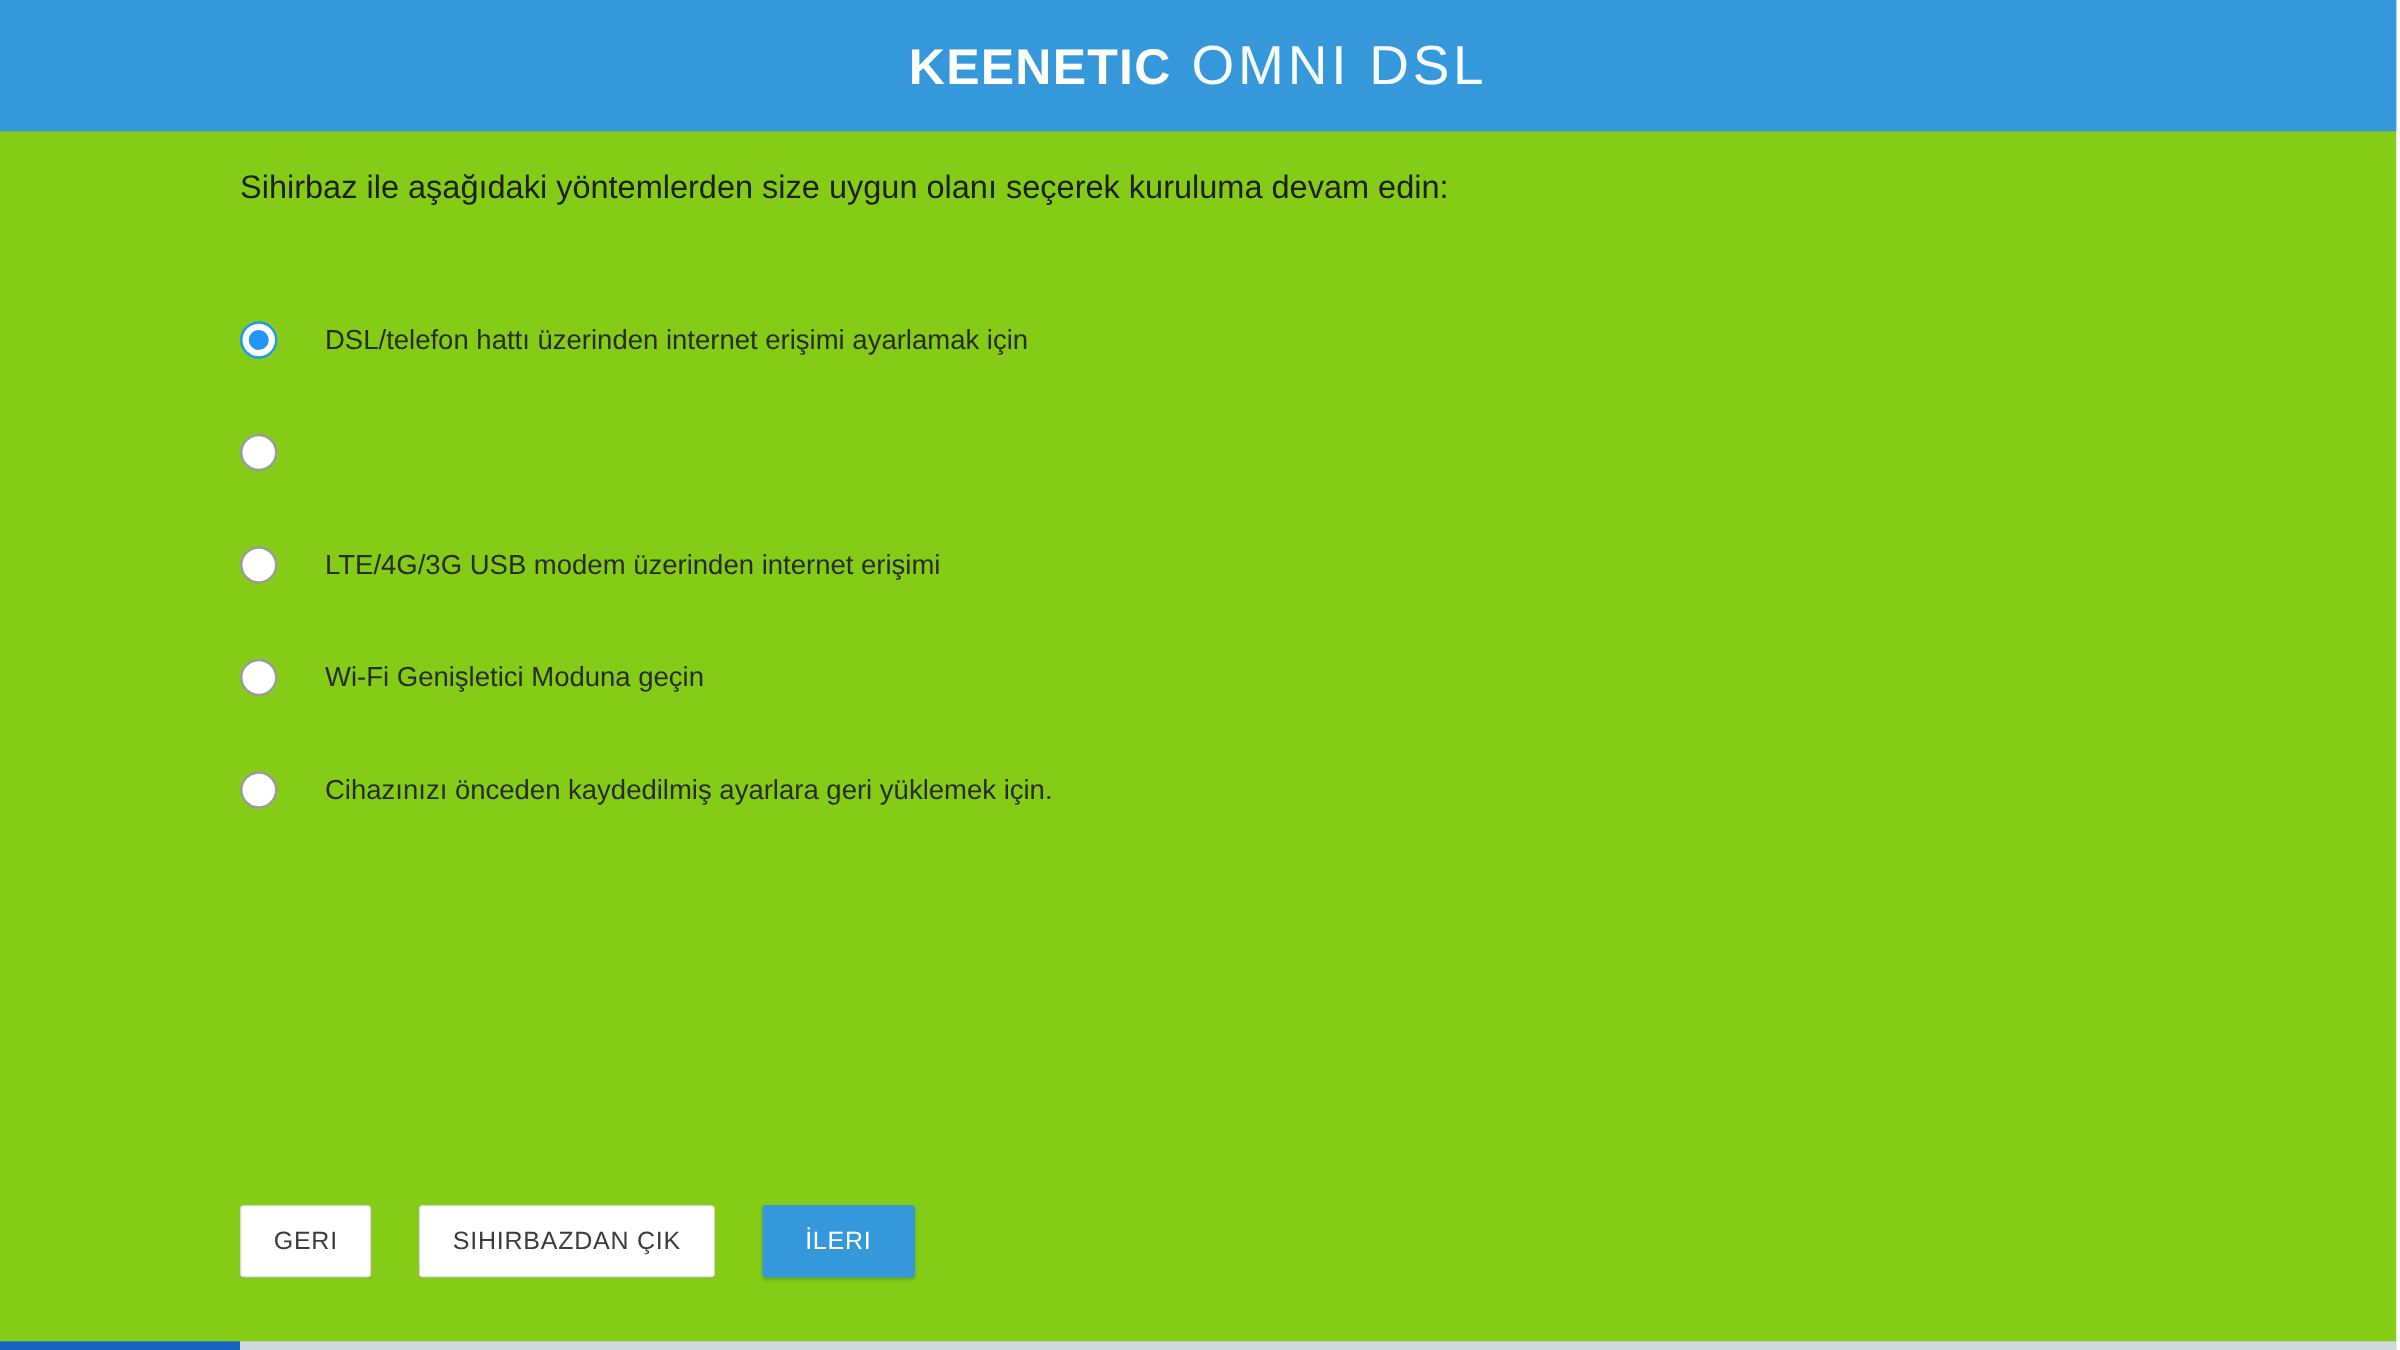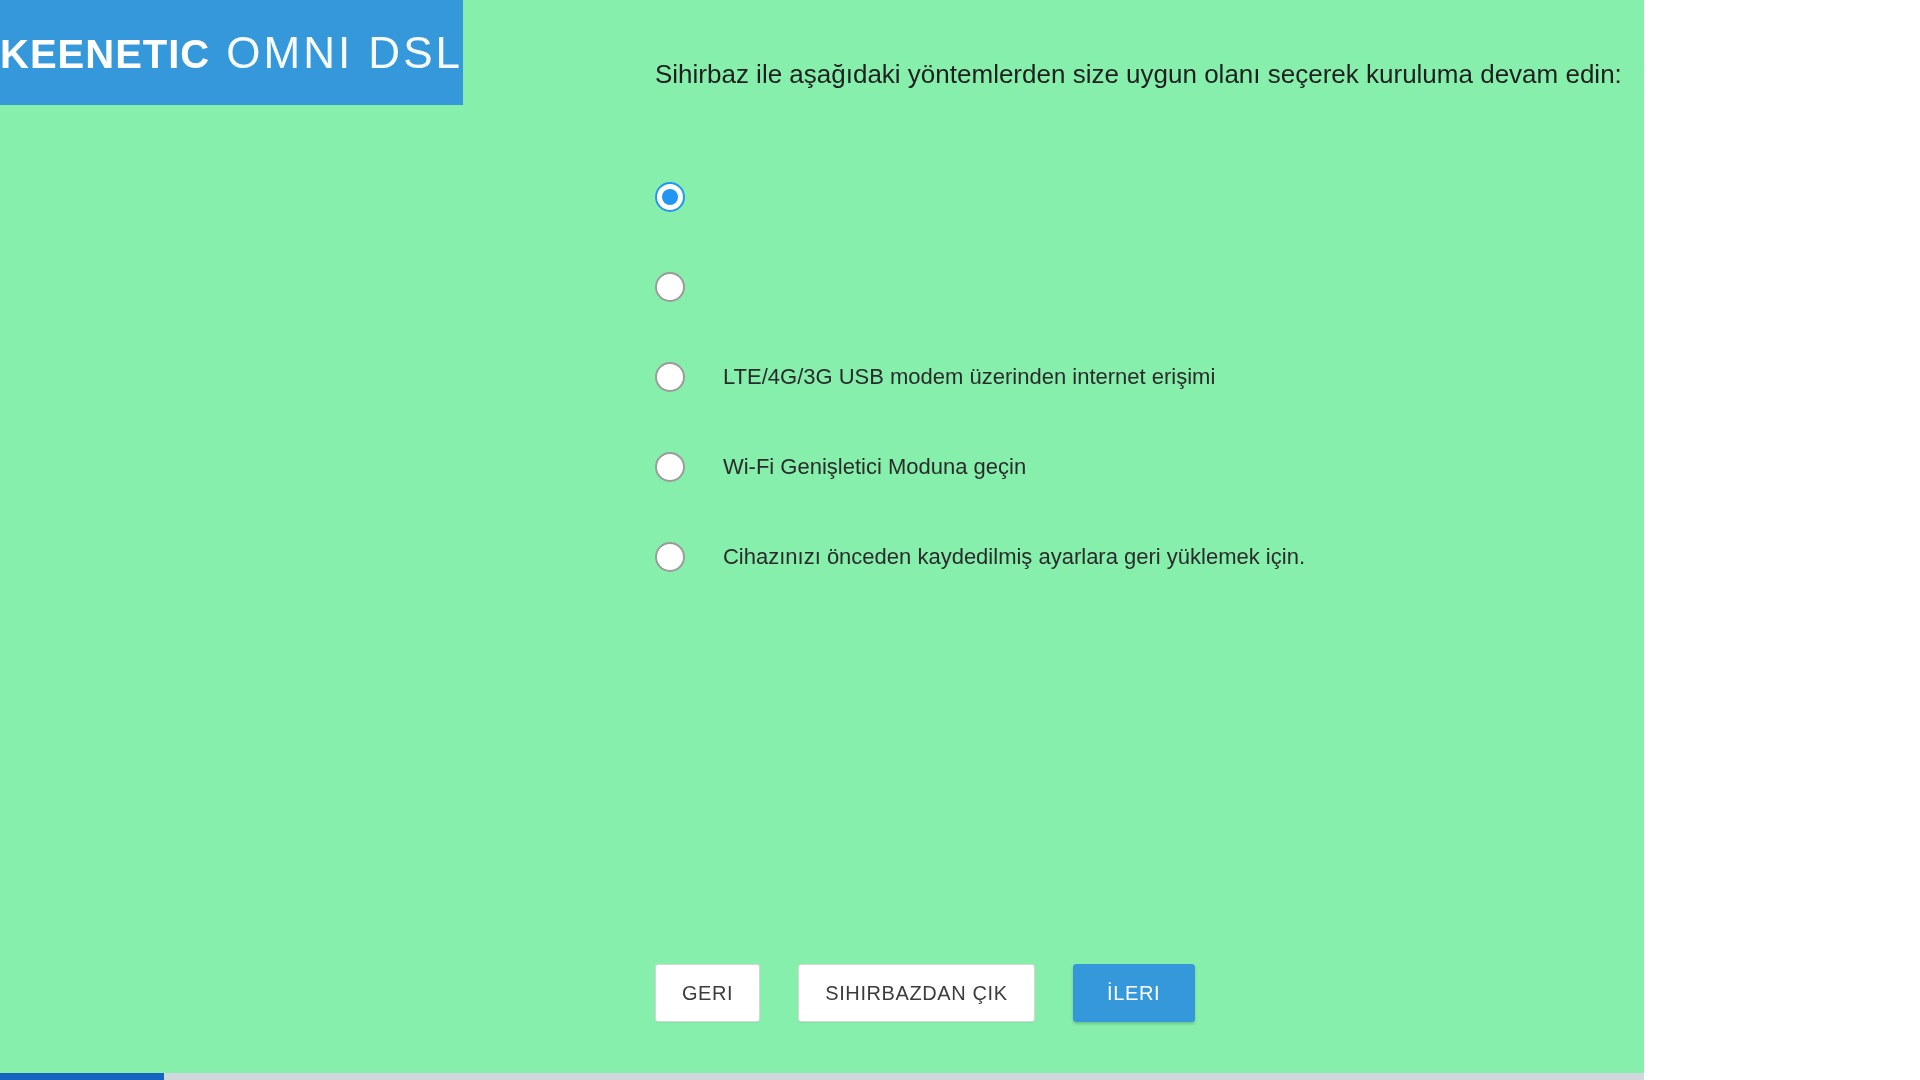--- a/index.html
+++ b/index.html
@@ -7,25 +7,25 @@
     padding: 0;
     width: 1920px;
     height: 1080px;
     background: #ffffff;
     font-family: "Liberation Sans", sans-serif;
     overflow: hidden;
   }
 
   #app {
     position: relative;
-    width: 1644px;
+    width: 1917px;
     height: 1080px;
-    background: #86efac;
-    display: flex;
-    flex-direction: row;
+    background: #84cc16;
+    display: flex;
+    flex-direction: column;
   }
 
   
   .header {
     height: 105px;
     background: #3498db;
     display: flex;
     align-items: center;
     justify-content: center;
     flex: 0 0 auto;
@@ -63,21 +63,21 @@
     font-weight: 400;
     color: #1f1f1f;
     margin: 108px 0 0 0;
     line-height: 1.05;
     letter-spacing: -0.5px;
   }
 
   .page-subtitle {
     font-size: 26px;
     color: #1f1f1f;
-    margin: 59px 0 0 0;
+    margin: 29px 0 0 0;
     font-weight: 400;
   }
 
   .options {
     margin-top: 62px;
   }
 
   .option-row {
     display: flex;
     align-items: center;
@@ -180,20 +180,21 @@
   </div>
 
   <div class="content">
 
     <p class="page-subtitle">Sihirbaz ile aşağıdaki yöntemlerden size uygun olanı seçerek kuruluma devam edin:</p>
 
     <div class="options">
 
       <div class="option-row">
         <span class="radio checked"></span>
+        <span class="option-label">DSL/telefon hattı üzerinden internet erişimi ayarlamak için</span>
       </div>
 
       <div class="option-row">
         <span class="radio"></span>
       </div>
 
       <div class="option-row">
         <span class="radio"></span>
         <span class="option-label">LTE/4G/3G USB modem üzerinden internet erişimi</span>
       </div>

